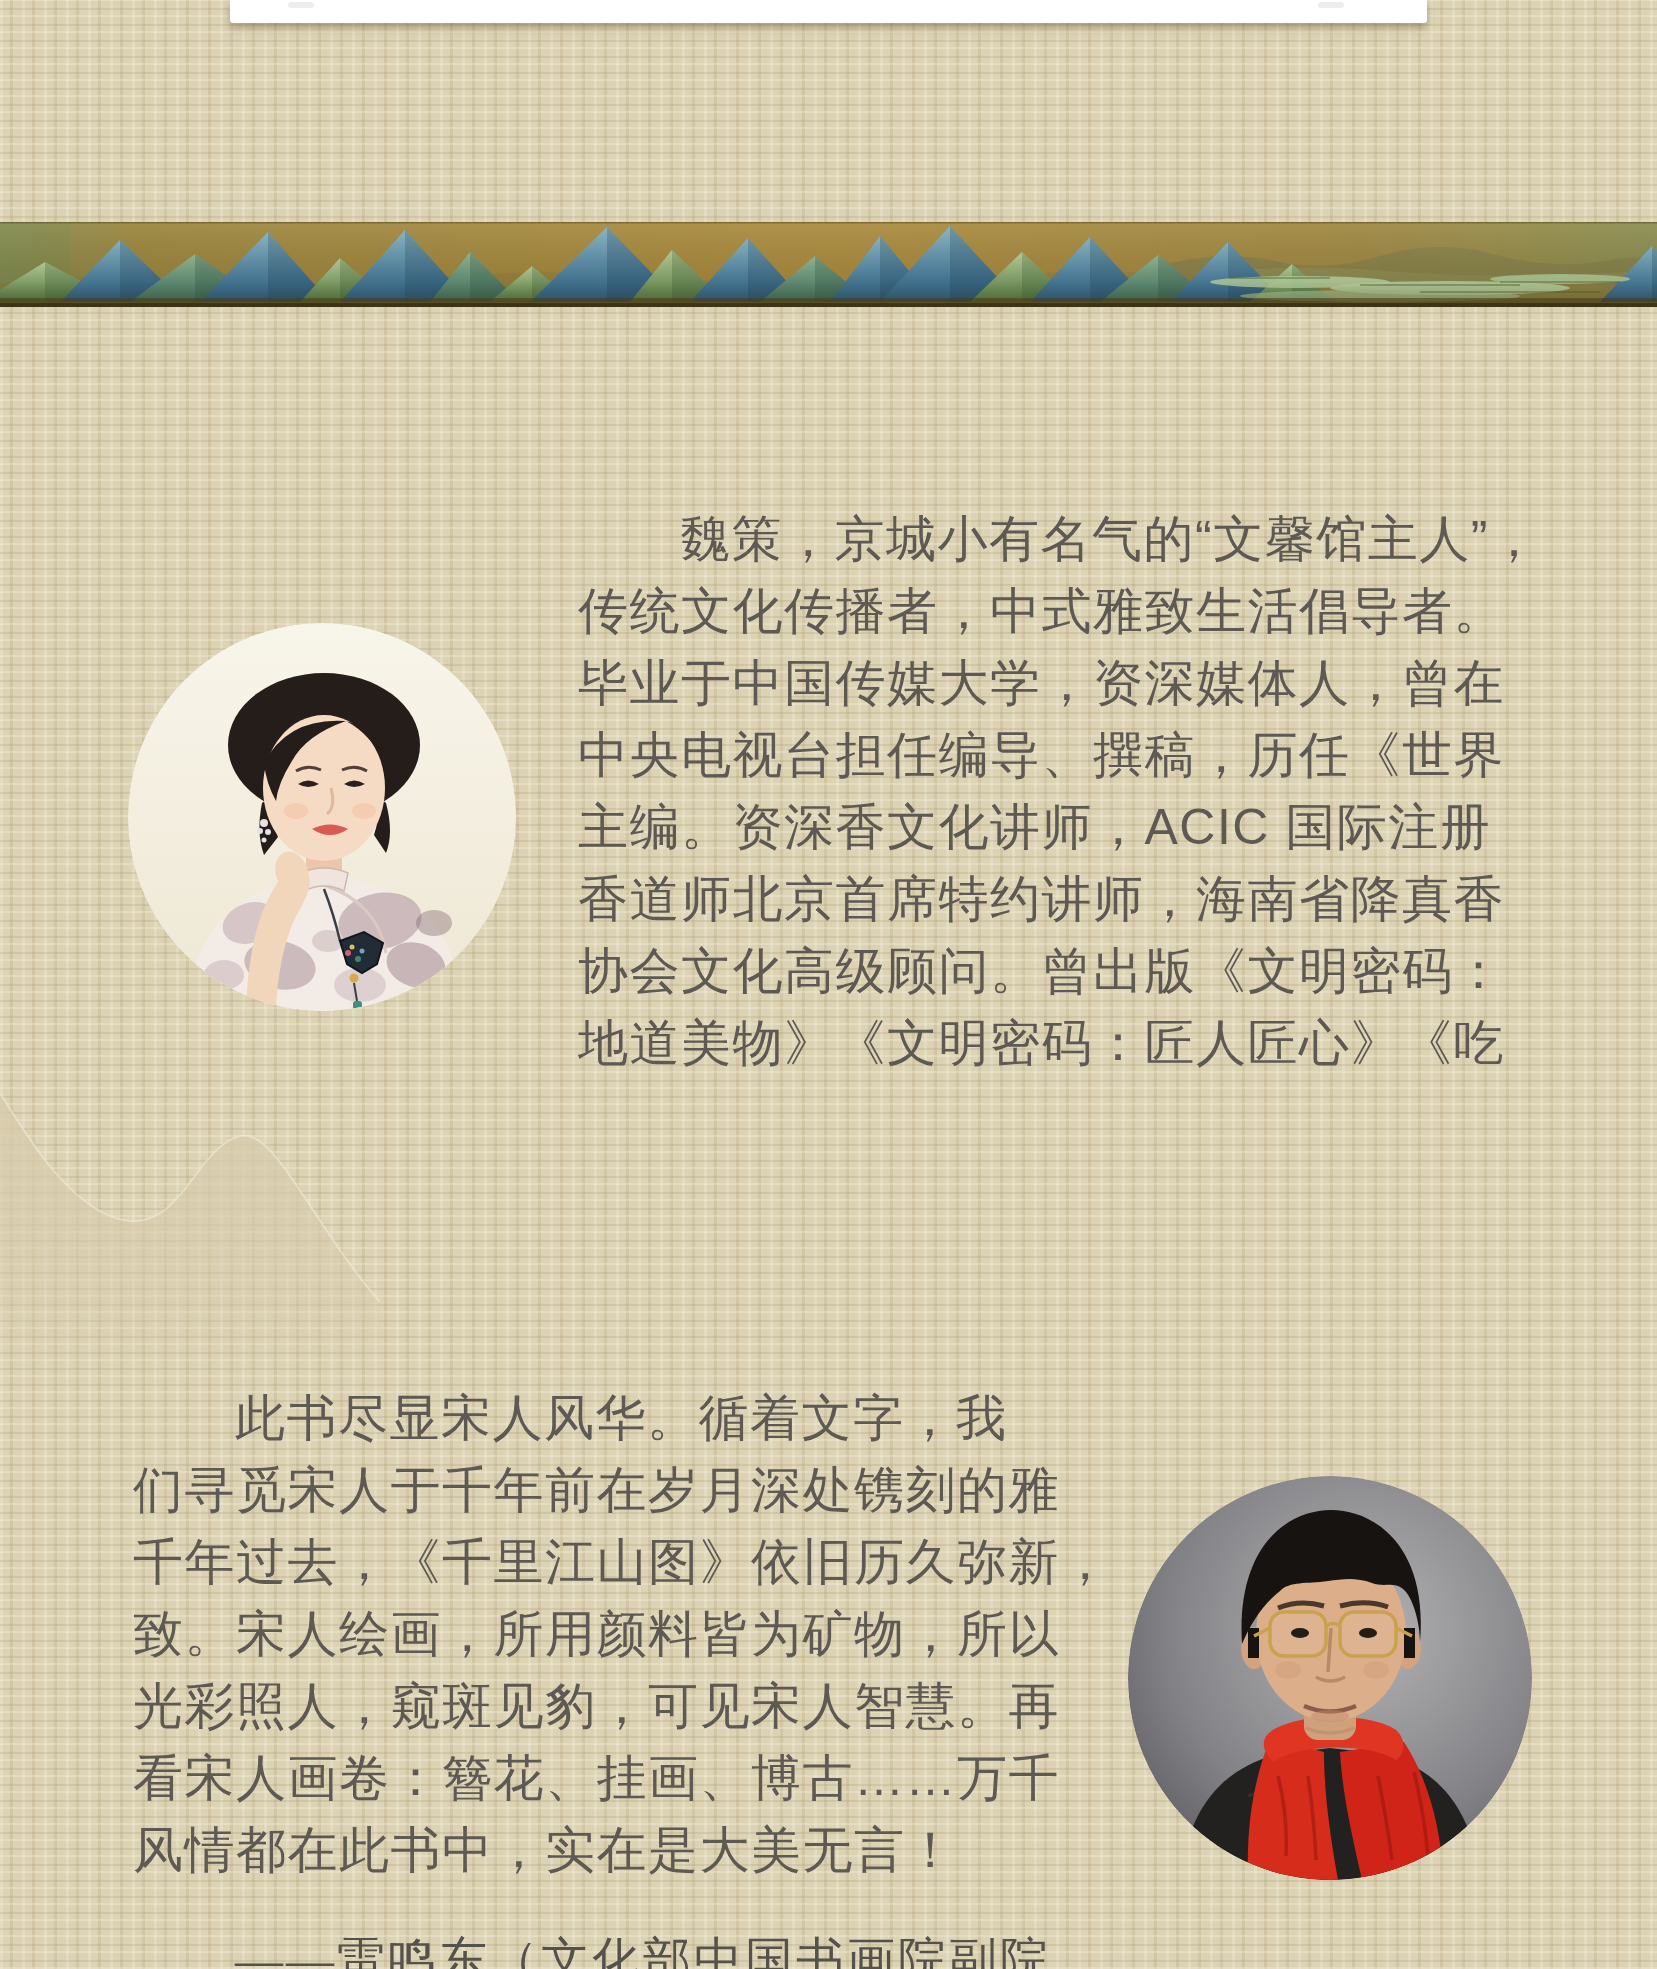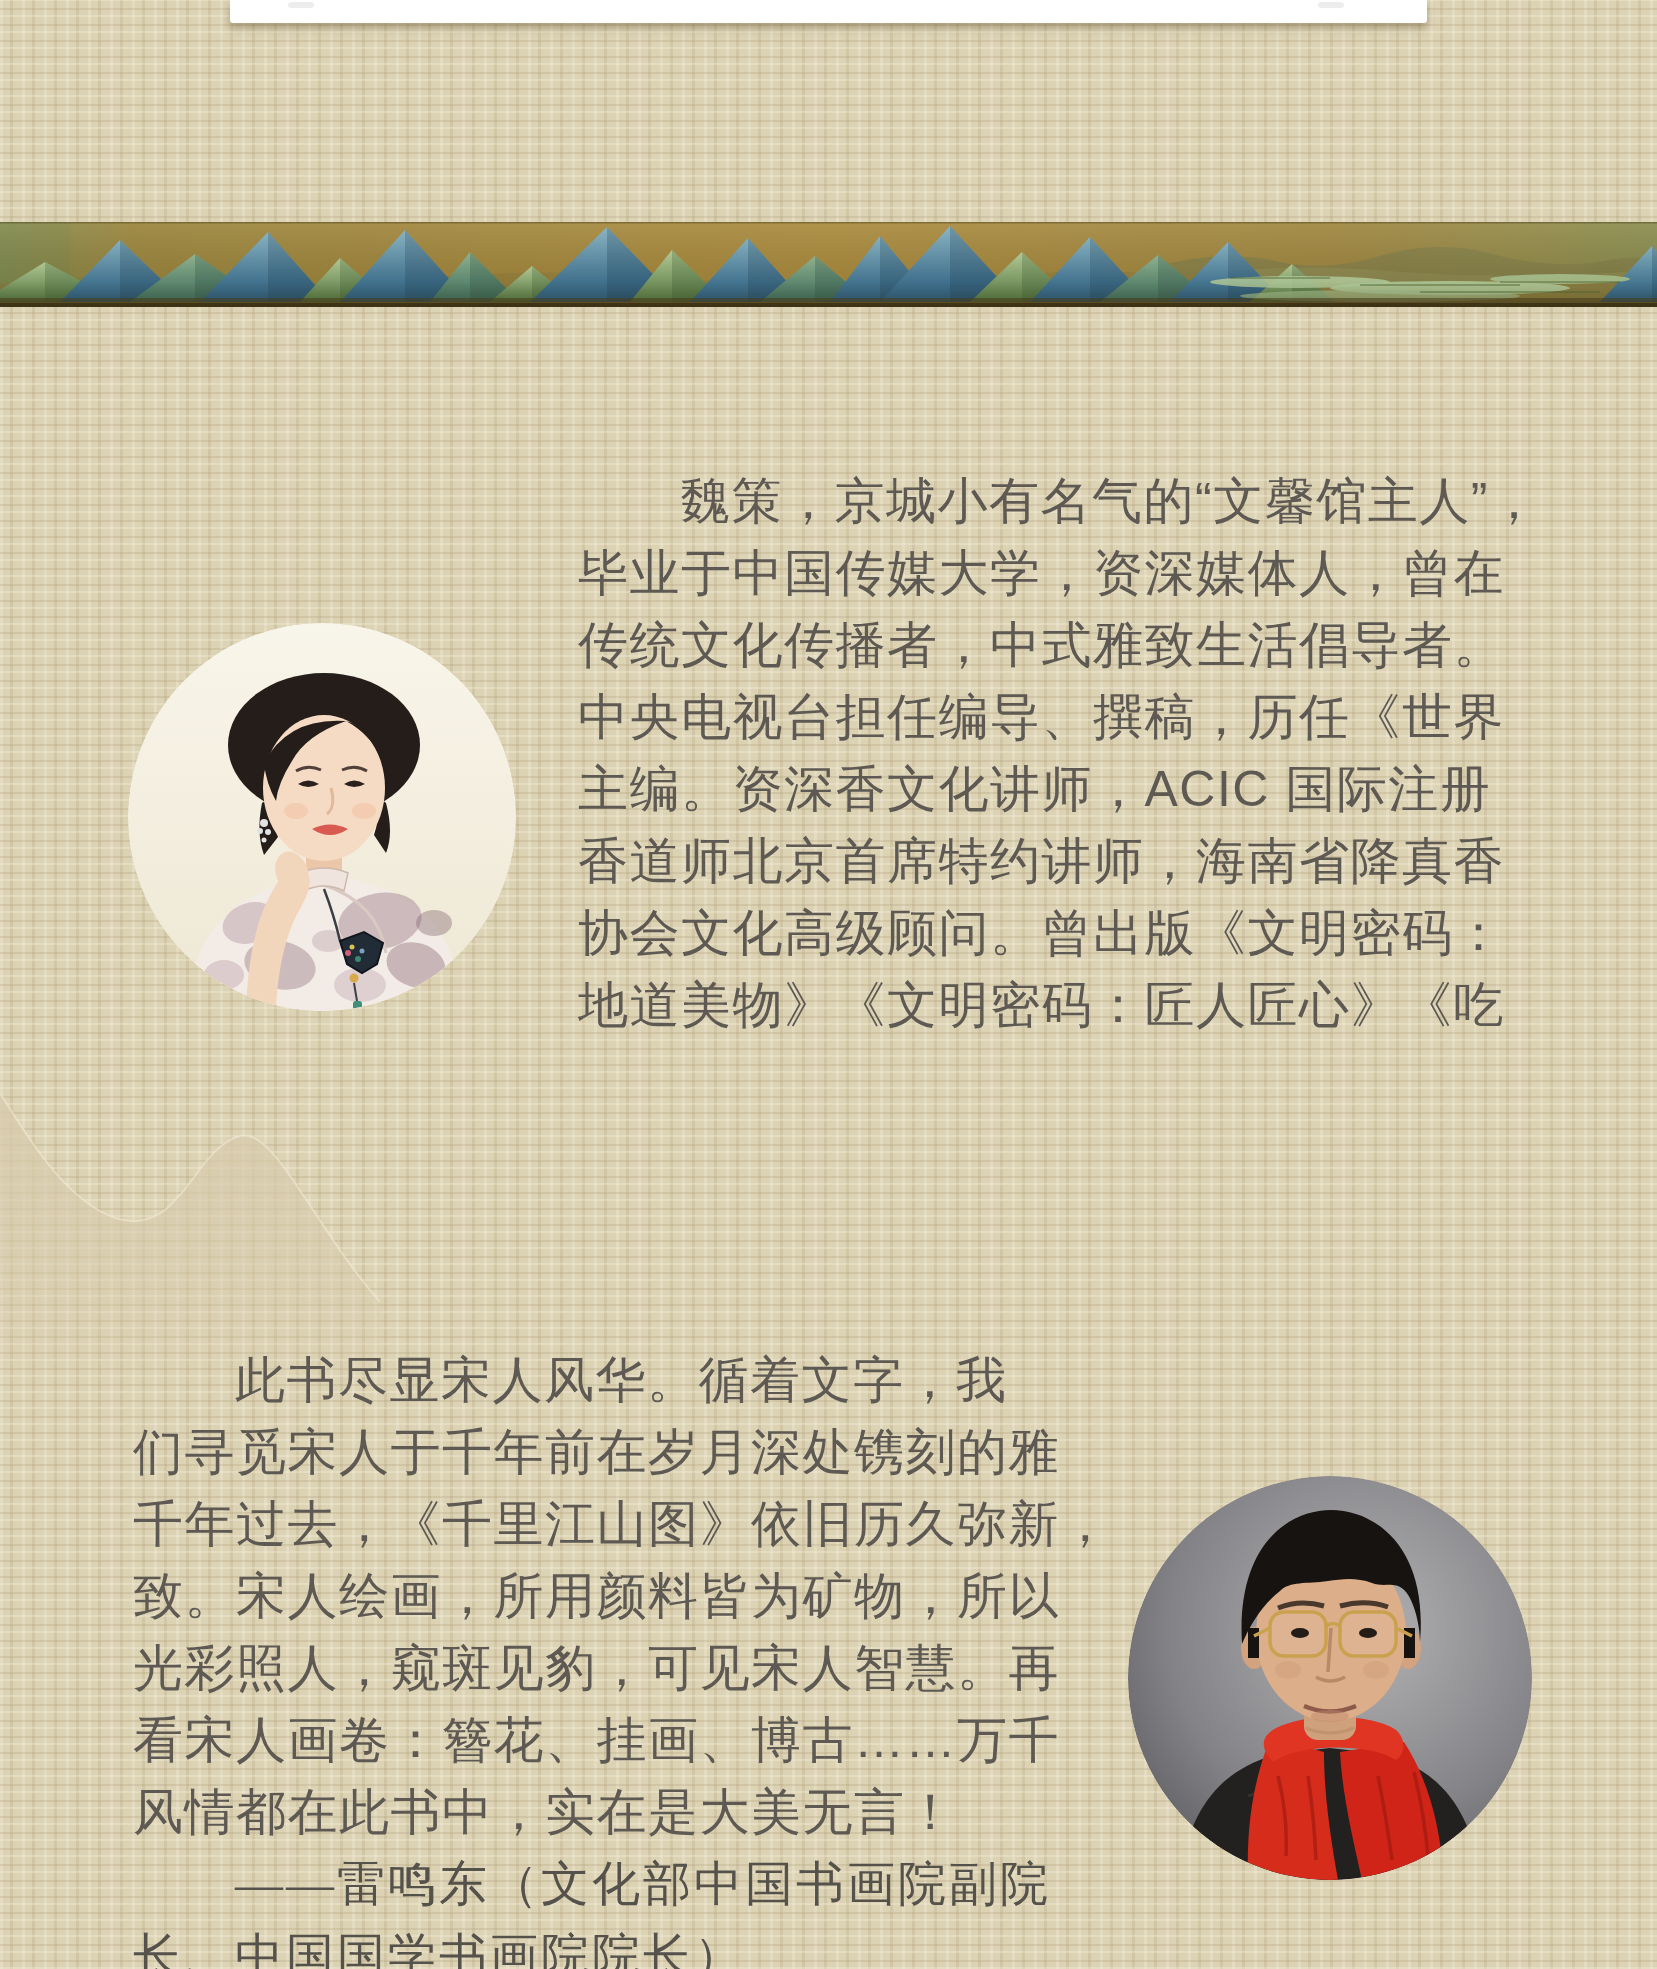--- a/index.html
+++ b/index.html
@@ -29,21 +29,21 @@
   .portrait svg{display:block;width:100%;height:100%;}
   .portrait.author{left:128px;top:623px;width:388px;height:388px;}
   .portrait.reviewer{left:1128px;top:1476px;width:404px;height:404px;}
   .textblock{position:absolute;color:#5e5a53;}
   .bio{left:578px;top:465px;}
   .review{left:133px;top:1344px;}
   .line{
     font-size:50px;line-height:72px;letter-spacing:1.5px;
     white-space:nowrap;height:72px;
   }
-  .indent{padding-left:102px;}
+  .indent{padding-left:102px;margin-top:38px;}
   .kai{
     font-family:Liberation Serif, serif;
     font-size:48px;letter-spacing:3px;color:#55514b;
   }
 </style>
 </head>
 <body>
 
 <div class="canvas">
 
@@ -220,22 +220,22 @@
           <circle cx="234" cy="328" r="2.5" fill="#7a9fc0"></circle>
         <circle cx="226" cy="355" r="4.5" fill="#d9a94e"></circle>
         <path d="M226,360 L229,378" stroke="#3a3f46" stroke-width="2" fill="none"></path>
         <rect x="225" y="378" width="9" height="14" rx="3" fill="#3f8f7a"></rect>
       </g>
     </svg>
   </div>
 
   <div class="textblock bio">
     <div class="line indent">魏策，京城小有名气的“文馨馆主人”，</div>
+    <div class="line">传统文化传播者，中式雅致生活倡导者。</div>
     <div class="line">毕业于中国传媒大学，资深媒体人，曾在</div>
-    <div class="line">传统文化传播者，中式雅致生活倡导者。</div>
     <div class="line">中央电视台担任编导、撰稿，历任《世界</div>
     <div class="line">主编。资深香文化讲师，ACIC 国际注册</div>
     <div class="line">香道师北京首席特约讲师，海南省降真香</div>
     <div class="line">协会文化高级顾问。曾出版《文明密码：</div>
     <div class="line">地道美物》《文明密码：匠人匠心》《吃</div>
   </div>
 
   <div class="textblock review">
     <div class="line indent">此书尽显宋人风华。循着文字，我</div>
     <div class="line">们寻觅宋人于千年前在岁月深处镌刻的雅</div>

